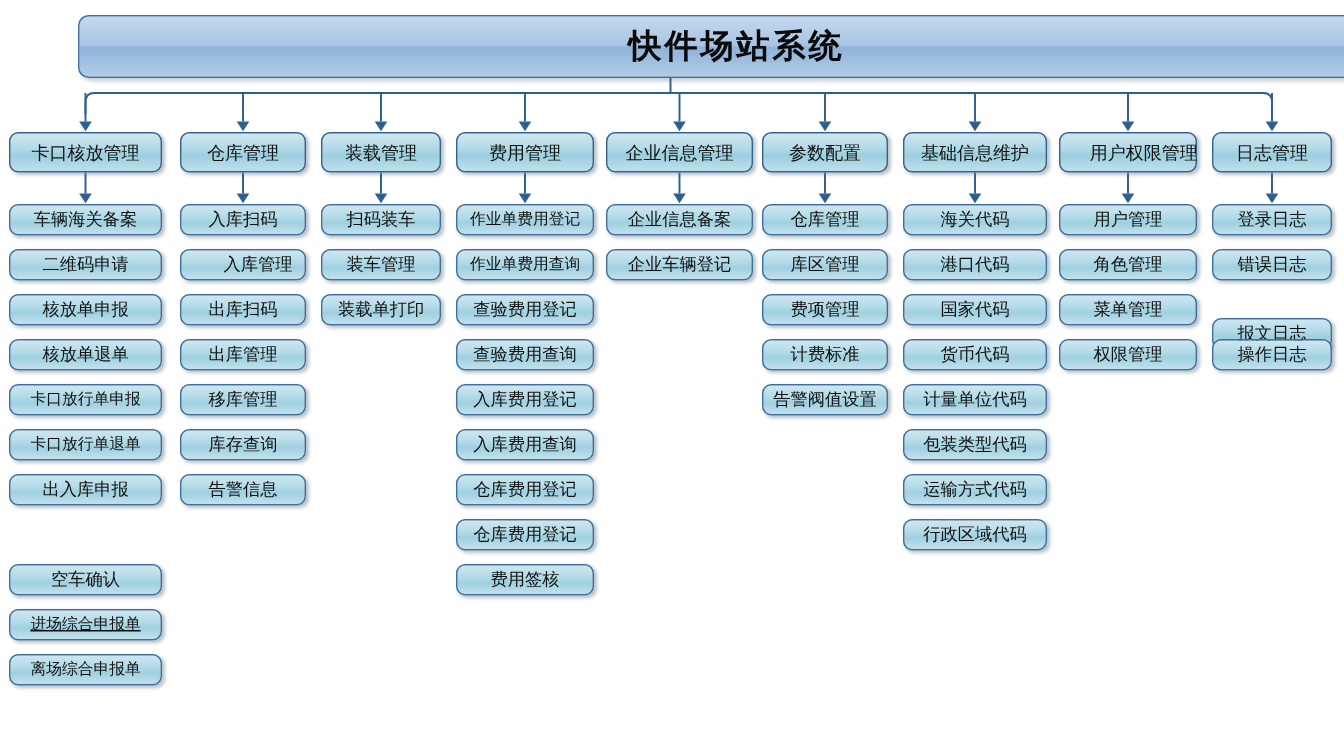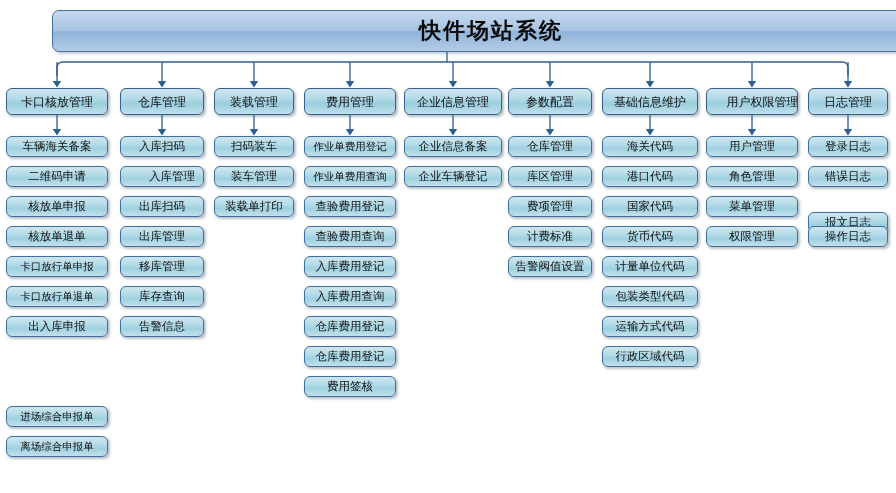--- a/index.html
+++ b/index.html
@@ -137,21 +137,22 @@
   <div id="columns-host">
       <div class="column" style="left: 6px; width: 102px;">
         <div class="node head-node" style="width: 102px;">卡口核放管理</div>
         <div class="node child-node" style="width: 102px; top: 48px;">车辆海关备案</div>
         <div class="node child-node" style="width: 102px; top: 78px;">二维码申请</div>
         <div class="node child-node" style="width: 102px; top: 108px;">核放单申报</div>
         <div class="node child-node" style="width: 102px; top: 138px;">核放单退单</div>
         <div class="node child-node" style="width: 102px; top: 168px; font-size: 10.5px;">卡口放行单申报</div>
         <div class="node child-node" style="width: 102px; top: 198px; font-size: 10.5px;">卡口放行单退单</div>
         <div class="node child-node" style="width: 102px; top: 228px;">出入库申报</div>
-        <div class="node child-node" style="width: 102px; top: 318px; font-size: 10.5px;">进场综合申报单</div>
+        <div class="node child-node" style="width: 102px; top: 288px;">空车确认</div>
+        <div class="node child-node" style="width: 102px; top: 318px; font-size: 10.5px; text-decoration: underline;">进场综合申报单</div>
         <div class="node child-node" style="width: 102px; top: 348px; font-size: 10.5px;">离场综合申报单</div>
       </div>
       <div class="column" style="left: 120px; width: 84px;">
         <div class="node head-node" style="width: 84px;">仓库管理</div>
         <div class="node child-node" style="width: 84px; top: 48px;">入库扫码</div>
         <div class="node child-node" style="width: 84px; top: 78px; padding-left: 20px;">入库管理</div>
         <div class="node child-node" style="width: 84px; top: 108px;">出库扫码</div>
         <div class="node child-node" style="width: 84px; top: 138px;">出库管理</div>
         <div class="node child-node" style="width: 84px; top: 168px;">移库管理</div>
         <div class="node child-node" style="width: 84px; top: 198px;">库存查询</div>

